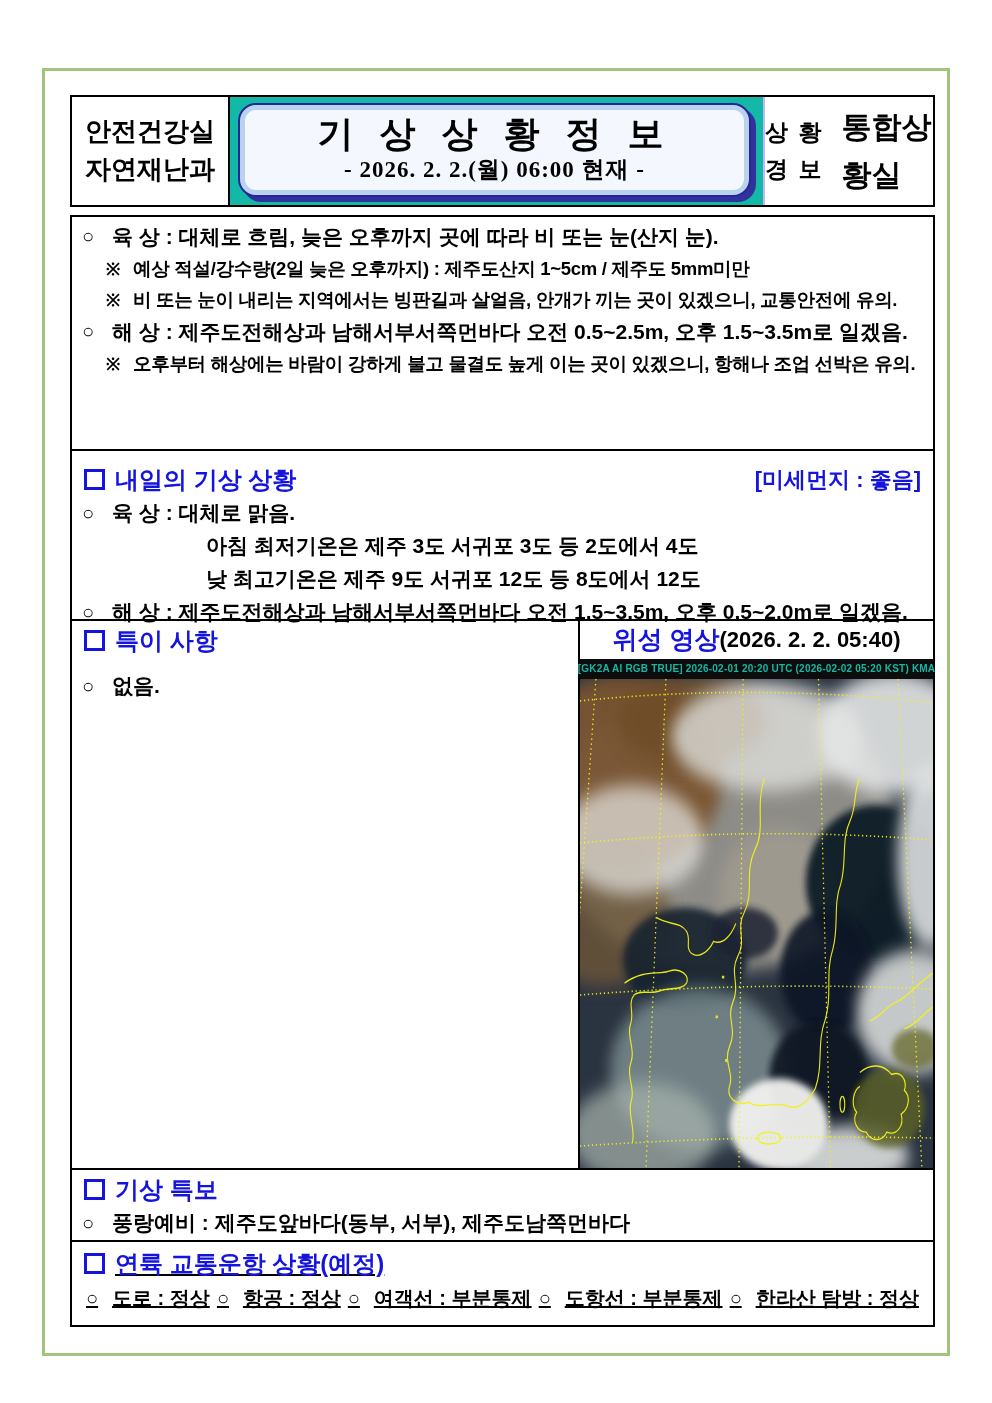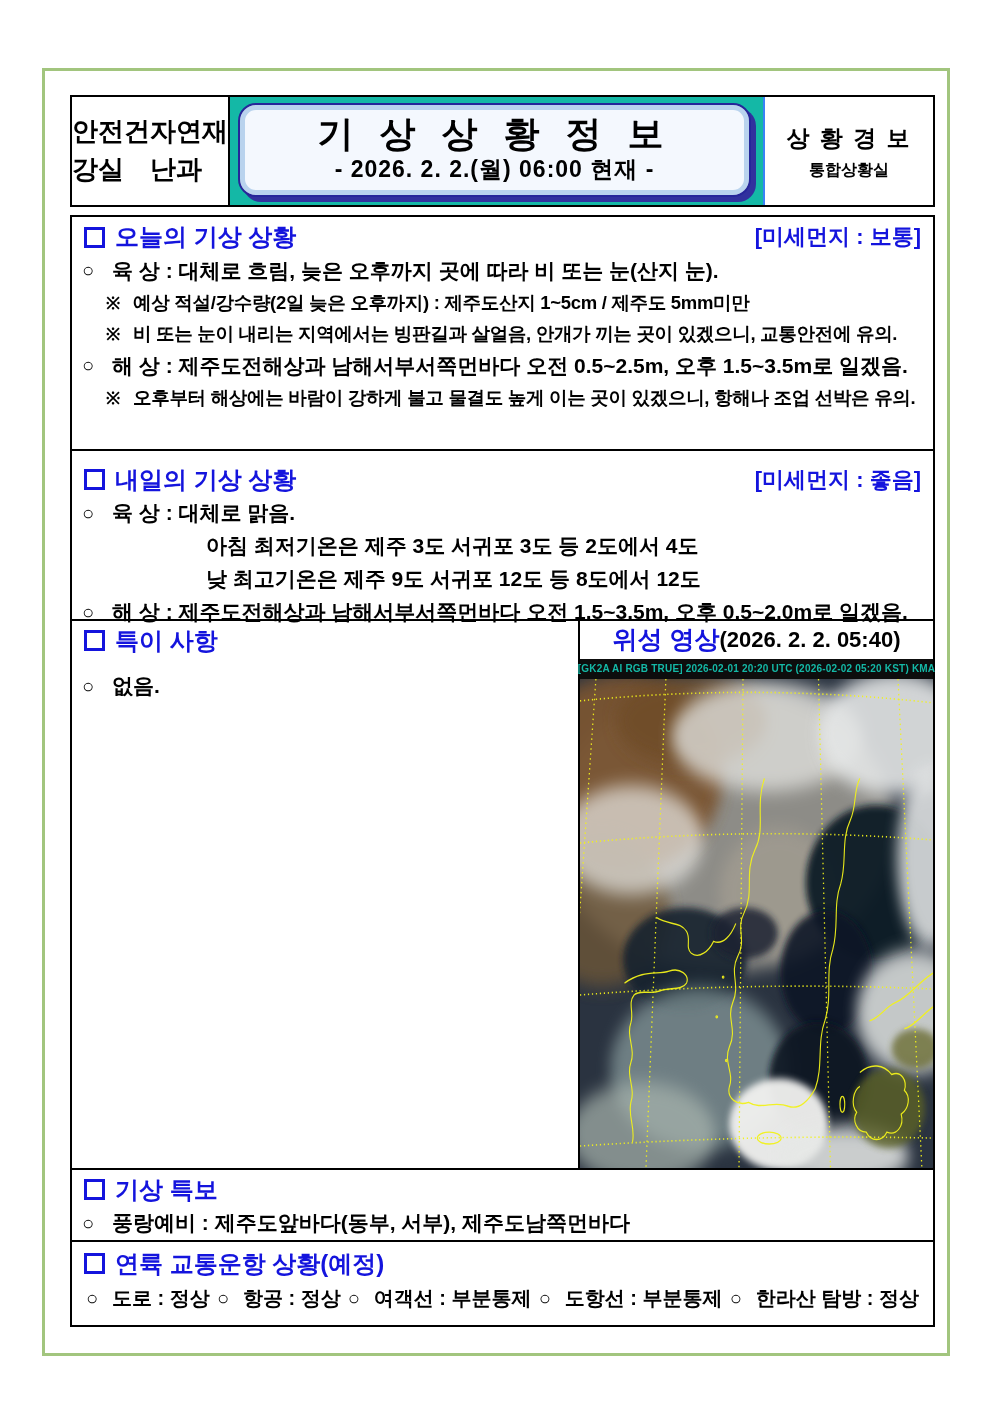--- a/index.html
+++ b/index.html
@@ -3,43 +3,43 @@
 <meta charset="utf-8">
 <style>
   html,body{margin:0;padding:0;background:#fff;}
   .page{position:relative;width:992px;height:1403px;background:#fff;overflow:hidden;
         font-family:"Liberation Sans",sans-serif;color:#000;}
   .green-frame{position:absolute;left:42px;top:68px;width:908px;height:1288px;
         border:3px solid #a2c57e;box-sizing:border-box;}
   
   .header-box{position:absolute;left:70px;top:95px;width:865px;height:112px;
         border:2px solid #000;box-sizing:border-box;display:flex;background:#fff;}
-  .h-left{width:156px;border-right:2px solid #000;display:flex;flex-direction:row;
+  .h-left{width:156px;border-right:2px solid #000;display:flex;flex-direction:column;
         justify-content:center;align-items:center;font-weight:900;font-size:26px;line-height:1.45;}
   .h-center{flex:1;background:#14b8a6;position:relative;padding:6px 12px 8px 8px;box-sizing:border-box;}
   .title-plate{height:100%;box-sizing:border-box;border:2px solid #26269a;border-radius:18px;
         background:#f4f8fe;box-shadow:inset 0 0 0 5px #b9d3ee,5px 5px 0 0 #31319e;
         display:flex;flex-direction:column;justify-content:center;align-items:center;}
   .main-title{font-size:36px;font-weight:900;letter-spacing:8px;line-height:1.05;white-space:nowrap;}
-  .sub-title{font-family:Liberation Sans, sans-serif;font-size:23px;font-weight:700;
+  .sub-title{font-family:Liberation Serif, serif;font-size:23px;font-weight:700;
         letter-spacing:1px;margin-top:1px;white-space:nowrap;}
-  .h-right{width:168px;border-left:2px solid #3b82f6;display:flex;flex-direction:column;
+  .h-right{width:168px;border-left:2px solid #c4b5fd;display:flex;flex-direction:row;
         justify-content:center;align-items:center;font-weight:900;line-height:1.6;}
   .h-right .r1{font-size:23px;letter-spacing:2px;}
-  .h-right .r2{font-size:16px;}
+  .h-right .r2{font-size:30px;}
   
   .main-table{position:absolute;left:70px;top:215px;width:865px;height:1112px;
         border:2px solid #000;box-sizing:border-box;display:flex;flex-direction:column;background:#fff;}
   .row{box-sizing:border-box;padding:3px 10px 0 10px;}
   .rb{border-bottom:2px solid #000;}
   .row-today{height:236px;}
   .row-tomorrow{height:170px;padding-top:12px;}
   .row-special{height:552px;display:flex;padding:0;}
   .row-warning{height:72px;}
-  .row-transport{height:84px;padding-top:5px;}
+  .row-transport{height:84px;padding-top:5px;text-decoration:underline;}
   .sec-head{display:flex;justify-content:space-between;align-items:center;height:34px;color:#1414dd;}
   .sec-title{font-size:24px;font-weight:800;display:flex;align-items:center;white-space:nowrap;}
   .sqr{width:15px;height:15px;border:3px solid #1414dd;margin:0 10px 0 2px;flex:0 0 auto;}
   .badge{font-size:22px;font-weight:800;padding-right:2px;white-space:nowrap;}
   .ln{display:flex;align-items:center;white-space:nowrap;}
   .body-ln{font-size:21px;font-weight:800;height:33px;}
   .cont-ln{font-size:21px;font-weight:800;height:33px;padding-left:124px;}
   .note-ln{font-size:18.5px;font-weight:600;height:31px;padding-left:24px;letter-spacing:-0.3px;}
   .bl{width:30px;flex:0 0 auto;font-size:20px;font-weight:700;}
   .nb{width:27px;flex:0 0 auto;font-size:17px;font-weight:700;}
@@ -79,27 +79,20 @@
     </div>
     <div class="h-right">
       <div class="r1">상 황 경 보</div>
       <div class="r2">통합상황실</div>
     </div>
   </div>
 
   <div class="main-table">
 
     <div class="row rb row-today">
-      <div class="sec-head">
-        <div class="sec-title">
-          <span class="sqr"></span>
-          <span>오늘의 기상 상황</span>
-        </div>
-        <div class="badge">[미세먼지 : 보통]</div>
-      </div>
       <div class="ln body-ln">
         <span class="bl">○</span>
         <span>육 상 : 대체로 흐림, 늦은 오후까지 곳에 따라 비 또는 눈(산지 눈).</span>
       </div>
       <div class="ln note-ln">
         <span class="nb">※</span>
         <span>예상 적설/강수량(2일 늦은 오후까지) : 제주도산지 1~5cm / 제주도 5mm미만</span>
       </div>
       <div class="ln note-ln">
         <span class="nb">※</span>

